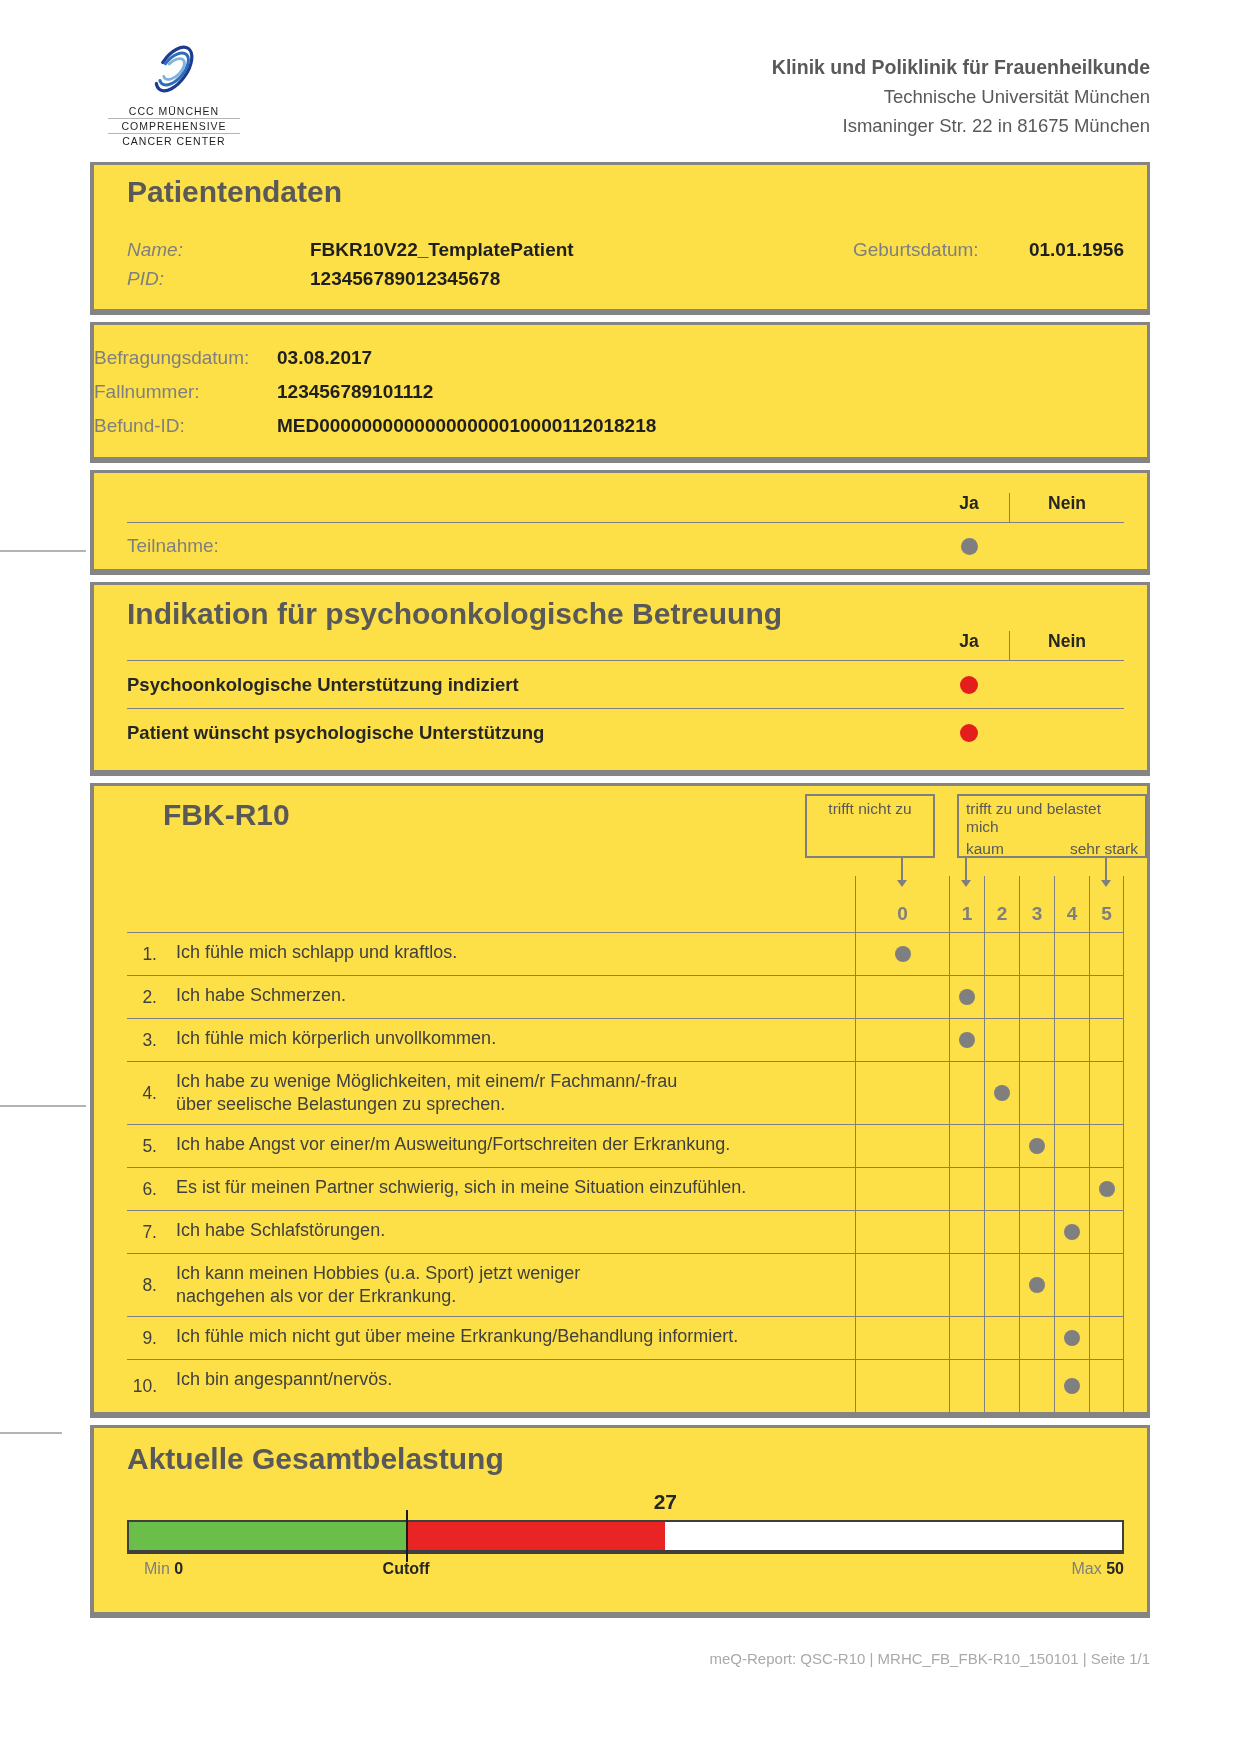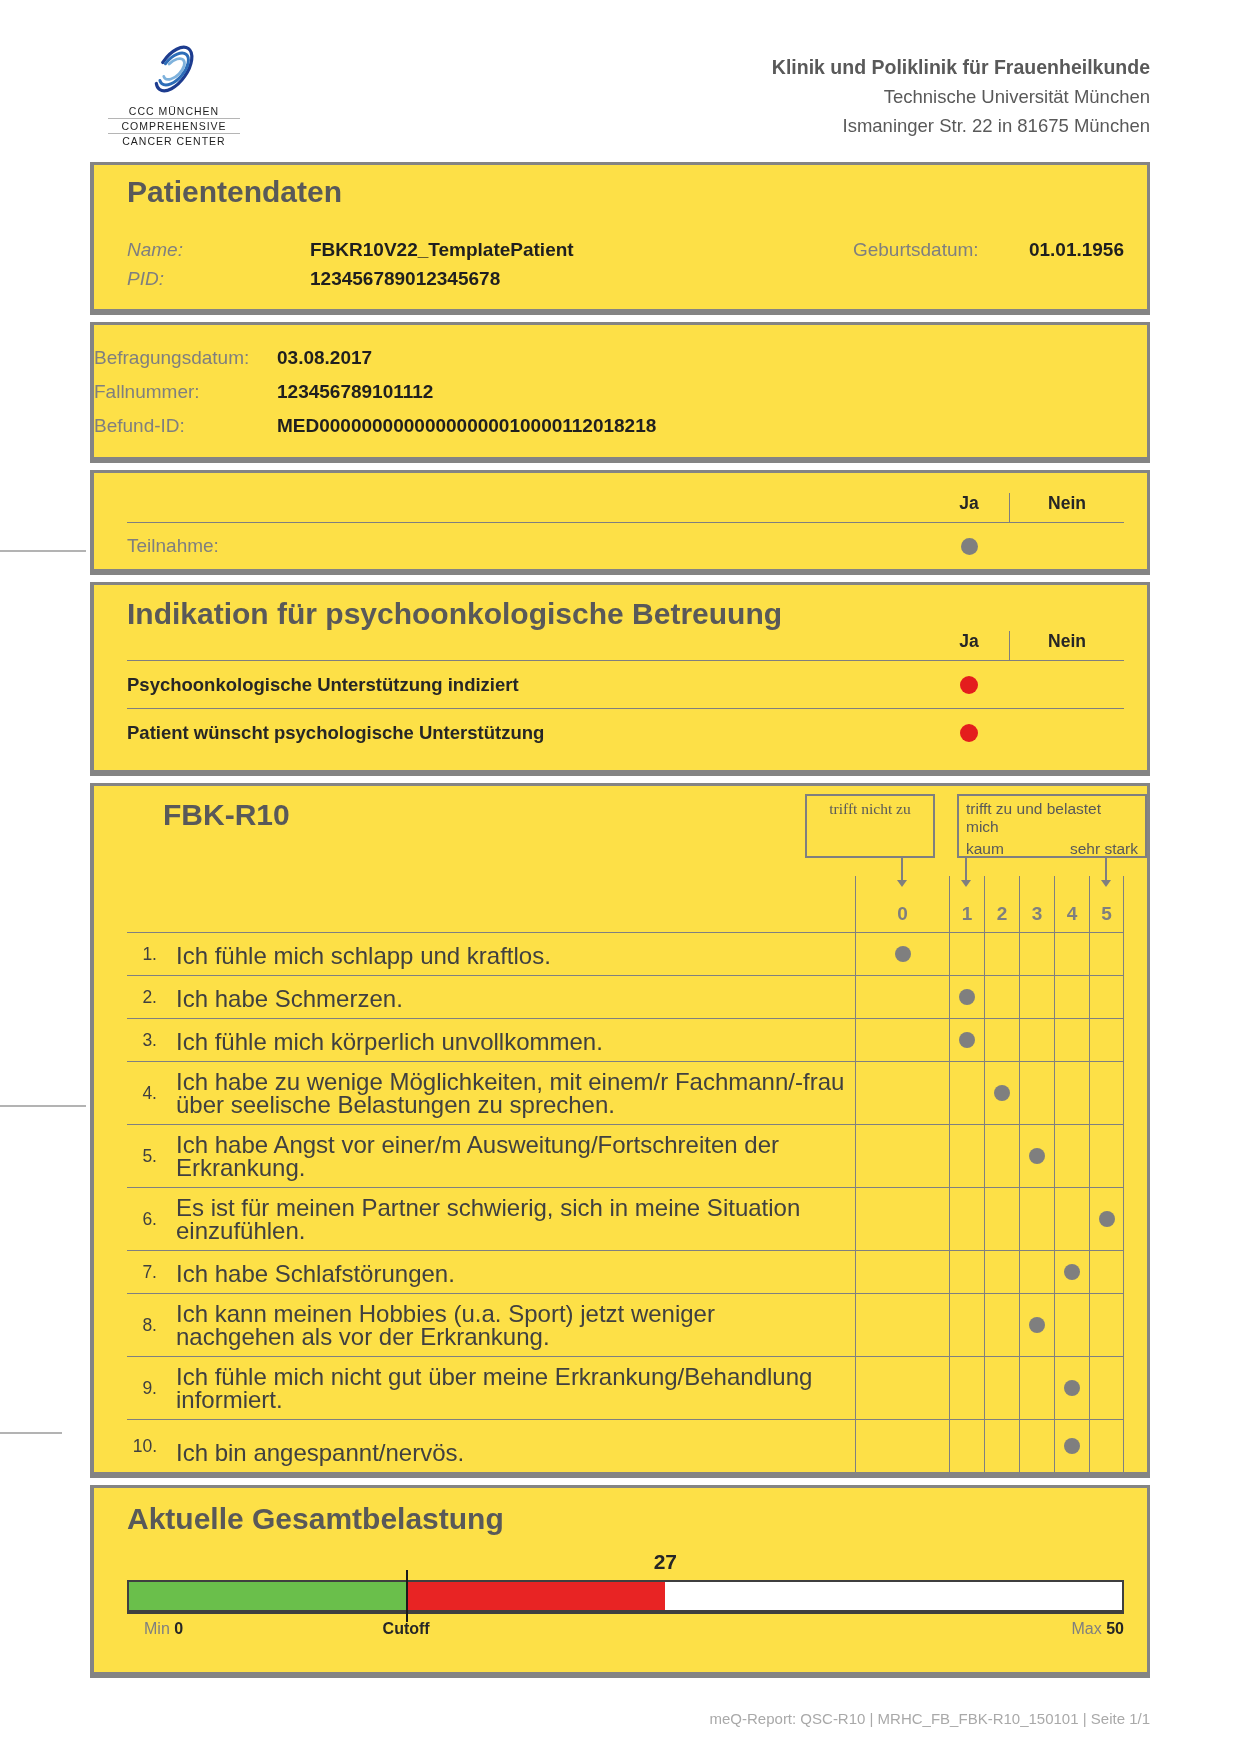--- a/index.html
+++ b/index.html
@@ -50,40 +50,40 @@
   .tn-row .row-lbl { flex:1; color:#7f7f7f; }
   .ind-title { padding-top:12px; }
   .ind-row { min-height:47px; font-size:18.5px; }
   .ind-row .row-lbl { flex:1; font-weight:bold; color:#262626; }
   .ind-pad-bottom { height:14px; }
   
   .fbk-head { position:relative; height:90px; }
   .fbk-title { position:absolute; left:0; top:12px;margin-left:36px; }
   .leg { position:absolute; top:8px; box-sizing:border-box; border:2px solid #7f7f7f;
          height:64px; font-size:15.5px; color:#595959; }
-  .leg1 { left:678px; width:130px; text-align:center; padding-top:4px;font-family:Liberation Serif, serif; }
+  .leg1 { left:678px; width:130px; text-align:center; padding-top:4px; }
   .leg2 { left:830px; width:190px; padding:4px 7px 0 7px; }
   .leg2-row2 { display:flex; justify-content:space-between; margin-top:4px; }
   .arrow { position:absolute; top:72px; width:2px; height:22px; background:#7f7f7f; z-index:2; }
   .arrow::after { content:""; position:absolute; left:-4px; top:22px;
                   border-left:5px solid transparent; border-right:5px solid transparent;
                   border-top:7px solid #7f7f7f; }
   .a0 { left:774px; } .a1 { left:838px; } .a5 { left:978px; }
   .fbk-scale { display:flex; height:56px; }
   .fbk-scale .txt { flex:1; }
   .cell { box-sizing:border-box; border-left:1px solid #808080; display:flex;
           align-items:flex-end; justify-content:center; padding-bottom:7px;
           font-weight:bold; font-size:19px; color:#7f7f7f; }
   .cell.c0 { width:94px; } .cell.cn { width:35px; } .cell.last { border-right:1px solid #808080; }
   .fbk-row { display:flex; border-top:1px solid #808080; min-height:42px; }
   .fbk-row.lastrow { min-height:52px; }
   .fbk-row .num { width:30px; text-align:right; color:#404040; font-size:17.5px;
                   display:flex; flex-direction:column; justify-content:center; }
-  .fbk-row .txt { flex:1; padding:8px 4px 8px 19px; color:#404040; font-size:24px; line-height:23px;
-                  display:flex; flex-direction:column; justify-content:flex-end; box-sizing:border-box; }
+  .fbk-row .txt { flex:1; padding:8px 4px 8px 19px; color:#404040; font-size:18px; line-height:23px;
+                  display:flex; flex-direction:column; justify-content:flex-start; box-sizing:border-box; }
   .fbk-row .cell { align-items:center; padding-bottom:0; }
   .fbk-row .dot { width:16px; height:16px; }
   
   .gb-title { padding-top:14px; }
   .gb-chart { position:relative; margin-top:44px; }
   .gb-value { position:absolute; top:-30px; transform:translateX(-50%);
               font-weight:bold; font-size:21px; color:#262626; }
   .gb-bar { position:relative; height:28px; border:2px solid #3f3f3f; border-bottom-width:4px; background:#fff; }
   .seg { position:absolute; top:0; bottom:0; }
   .gb-cutoff-line { position:absolute; top:-10px; height:52px; width:2px; background:#1a1a1a; z-index:2; }

